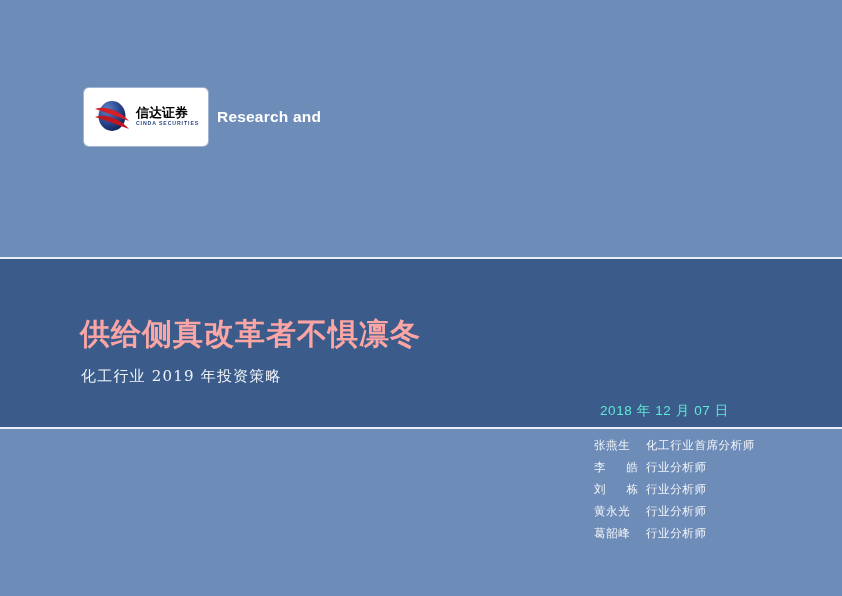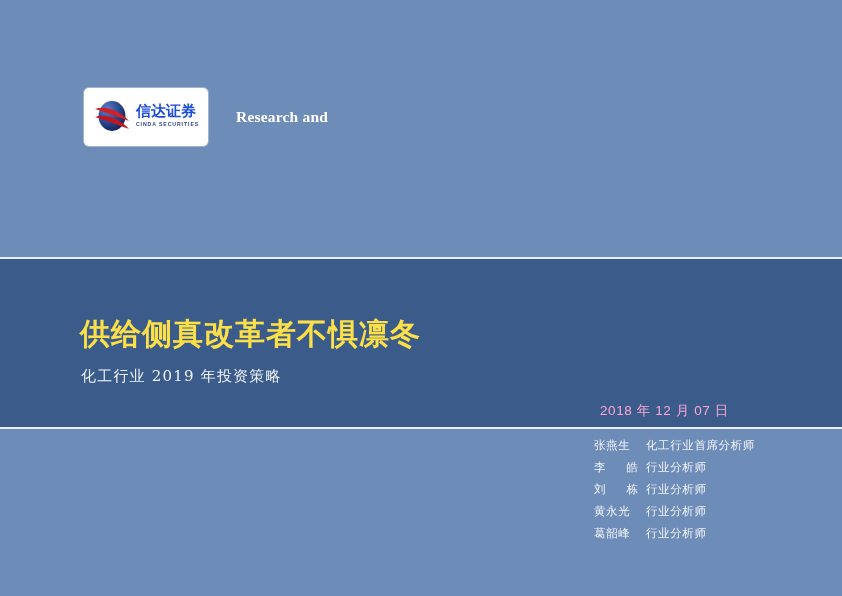--- a/index.html
+++ b/index.html
@@ -57,40 +57,40 @@
     width: 38px;
     height: 34px;
     flex: 0 0 auto;
   }
   .logo-words {
     display: flex;
     flex-direction: column;
     line-height: 1;
   }
   .logo-cn {
-    font-family: Liberation Mono, monospace;
-    font-size: 15px;
-    font-weight: bold;
-    color: #1d4ed8;
+    font-family: Liberation Serif, serif;
+    font-size: 13px;
+    font-weight: bold;
+    color: #000000;
     letter-spacing: 0px;
     white-space: nowrap;
   }
   .logo-en {
     font-family: "Liberation Sans", sans-serif;
     font-size: 5.2px;
     font-weight: bold;
     color: #28467f;
     letter-spacing: 0.9px;
     margin-top: 2px;
     white-space: nowrap;
   }
   .rdc {
-    margin-left: 28px;
+    margin-left: 9px;
     color: #ffffff;
-    font-family: Liberation Serif, serif;
+    font-family: Liberation Sans, sans-serif;
     font-weight: bold;
     font-size: 15.5px;
     line-height: 1.42;
     letter-spacing: 0.2px;
     white-space: nowrap;
   }
 
   
   .sep {
     position: absolute;
@@ -108,21 +108,21 @@
     left: 0;
     top: 259px;
     width: 842px;
     height: 168px;
     background: #3b5c8a;
   }
   .main-title {
     position: absolute;
     left: 80px;
     top: 55px;
-    color: #fde047;
+    color: #fca5a5;
     font-family: "DejaVu Sans", "Liberation Sans", sans-serif;
     font-weight: bold;
     font-size: 30px;
     letter-spacing: 1px;
     white-space: nowrap;
   }
   .sub-title {
     position: absolute;
     left: 81px;
     top: 108px;
@@ -130,21 +130,21 @@
     font-family: "DejaVu Serif", "Liberation Serif", serif;
     font-size: 15px;
     letter-spacing: 1.2px;
     white-space: nowrap;
     text-align: right;
   }
   .report-date {
     position: absolute;
     left: 600px;
     top: 143px;
-    color: #f9a8d4;
+    color: #5eead4;
     font-family: "Liberation Sans", "DejaVu Sans", sans-serif;
     font-size: 13.5px;
     letter-spacing: 0.6px;
     white-space: nowrap;
   }
 
   
   .bottom-region {
     position: absolute;
     left: 0;

